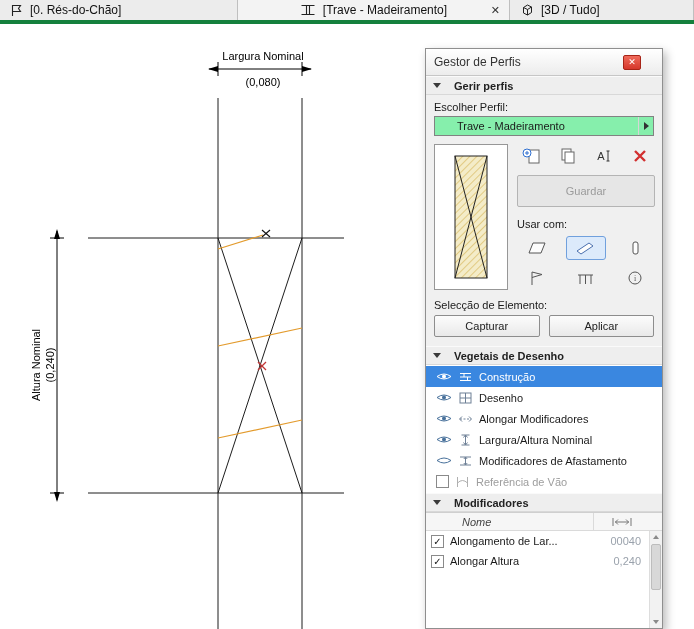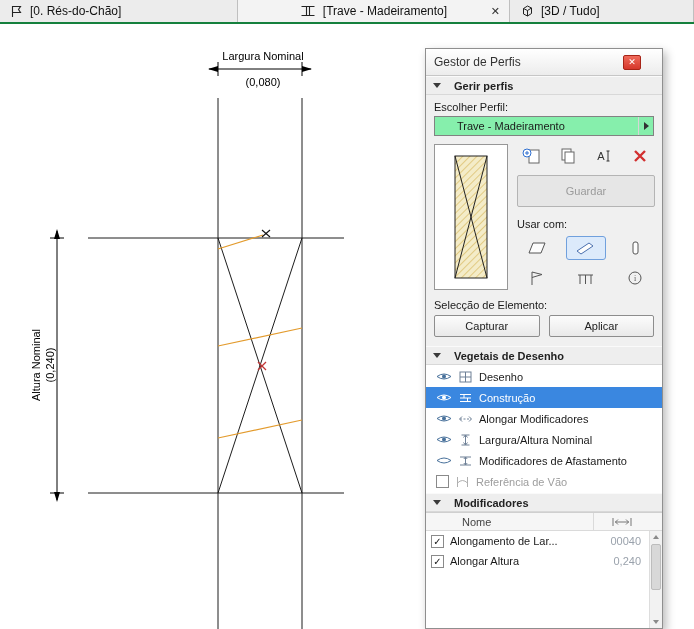--- a/index.html
+++ b/index.html
@@ -3,21 +3,21 @@
 <meta charset="utf-8">
 <style>
   * { box-sizing: border-box; margin: 0; padding: 0; }
   html,body { width: 694px; height: 629px; }
   body {
     position: relative; overflow: hidden; background: #fff;
     font-family: "Liberation Sans", sans-serif; font-size: 11px; color: #1a1a1a;
   }
   
   .tabbar { position:absolute; top:0; left:0; right:0; height:24px; background:#ececec;
-            border-bottom:2px solid #15803d; display:flex; }
+            border-bottom:4px solid #15803d; display:flex; }
   .tab { display:flex; align-items:center; gap:7px; padding:0 10px; font-size:12px;
          border-right:1px solid #bfbfbf; position:relative; color:#111; }
   .tab-1 { width:238px; }
   .tab-2 { width:272px; justify-content:center; background:#f3f3f3; }
   .tab-3 { flex:1; }
   .tab-close { position:absolute; right:9px; font-size:11px; color:#333; }
   .tab svg { display:block; }
   
   .canvas-svg { position:absolute; top:25px; left:0; background:#fff; }
   .dim { font-family:"Liberation Sans",sans-serif; font-size:11px; fill:#000; }
@@ -68,21 +68,21 @@
   .layer.sel .eye { color:#fff; }
   .licon { color:#6e8096; display:flex; }
   .layer.sel .licon { color:#fff; }
   .layer.dis .licon { color:#b0b0b0; }
   .cb { width:13px; height:13px; background:#fff; border:1px solid #8a8a8a; display:flex;
         align-items:center; justify-content:center; font-size:10px; color:#141414; flex:0 0 13px; }
   .modtbl { background:#fff; flex:1; display:flex; flex-direction:column; position:relative;
             border-top:1px solid #cfcfcf; }
   .mth { flex:0 0 18px; display:flex; align-items:center; background:#f6f6f6;
          border-bottom:1px solid #dadada; color:#444; padding-right:13px; }
-  .mth-name { padding-left:36px; flex:1; }
+  .mth-name { padding-left:36px; flex:1;font-style:italic; }
   .mth-val { width:56px; height:100%; display:flex; align-items:center; justify-content:center;
              border-left:1px solid #dadada; }
   .mtr { flex:0 0 20px; display:flex; align-items:center; padding-right:13px; }
   .mtr .cb { margin:0 6px 0 5px; }
   .mtr-name { flex:1; }
   .mtr-val { width:56px; text-align:right; padding-right:8px; color:#9aa2ac; }
   .sb { position:absolute; top:18px; right:0; bottom:0; width:13px; background:#f2f2f2;
         border-left:1px solid #ddd; }
   .sb-thumb { position:absolute; top:13px; left:1px; width:10px; height:46px;
               background:#d8d8d8; border:1px solid #bdbdbd; border-radius:2px; }
@@ -272,48 +272,48 @@
       <span>Aplicar</span>
     </span>
   </div>
 
   <div class="sect">
     <span class="tri"></span>
     <span>Vegetais de Desenho</span>
   </div>
 
   <div class="layers">
+    <div class="layer sel">
+      <span class="eye">
+        <svg width="16" height="11" viewBox="0 0 16 11">
+            <path d="M1 5.5 Q8 0.5 15 5.5 Q8 10.5 1 5.5 Z" fill="none" stroke="currentColor"></path>
+            <circle cx="8" cy="5.5" r="2" fill="currentColor"></circle>
+          </svg>
+      </span>
+      <span class="licon">
+        <svg width="15" height="14" viewBox="0 0 15 14">
+            <path d="M2 3.5 H13 M2 7 H13 M2 10.5 H13 M6 3.5 V7 M9.5 7 V10.5" fill="none" stroke="currentColor"></path>
+          </svg>
+      </span>
+      <span>Construção</span>
+    </div>
     <div class="layer">
       <span class="eye">
         <svg width="16" height="11" viewBox="0 0 16 11">
             <path d="M1 5.5 Q8 0.5 15 5.5 Q8 10.5 1 5.5 Z" fill="none" stroke="currentColor"></path>
             <circle cx="8" cy="5.5" r="2" fill="currentColor"></circle>
           </svg>
       </span>
       <span class="licon">
         <svg width="15" height="14" viewBox="0 0 15 14">
             <rect x="2" y="2" width="11" height="10" fill="none" stroke="currentColor"></rect>
             <path d="M7.5 2 V12 M2 7 H13" stroke="currentColor"></path>
           </svg>
       </span>
       <span>Desenho</span>
-    </div>
-    <div class="layer sel">
-      <span class="eye">
-        <svg width="16" height="11" viewBox="0 0 16 11">
-            <path d="M1 5.5 Q8 0.5 15 5.5 Q8 10.5 1 5.5 Z" fill="none" stroke="currentColor"></path>
-            <circle cx="8" cy="5.5" r="2" fill="currentColor"></circle>
-          </svg>
-      </span>
-      <span class="licon">
-        <svg width="15" height="14" viewBox="0 0 15 14">
-            <path d="M2 3.5 H13 M2 7 H13 M2 10.5 H13 M6 3.5 V7 M9.5 7 V10.5" fill="none" stroke="currentColor"></path>
-          </svg>
-      </span>
-      <span>Construção</span>
     </div>
     <div class="layer">
       <span class="eye">
         <svg width="16" height="11" viewBox="0 0 16 11">
             <path d="M1 5.5 Q8 0.5 15 5.5 Q8 10.5 1 5.5 Z" fill="none" stroke="currentColor"></path>
             <circle cx="8" cy="5.5" r="2" fill="currentColor"></circle>
           </svg>
       </span>
       <span class="licon">
         <svg width="15" height="14" viewBox="0 0 15 14">

